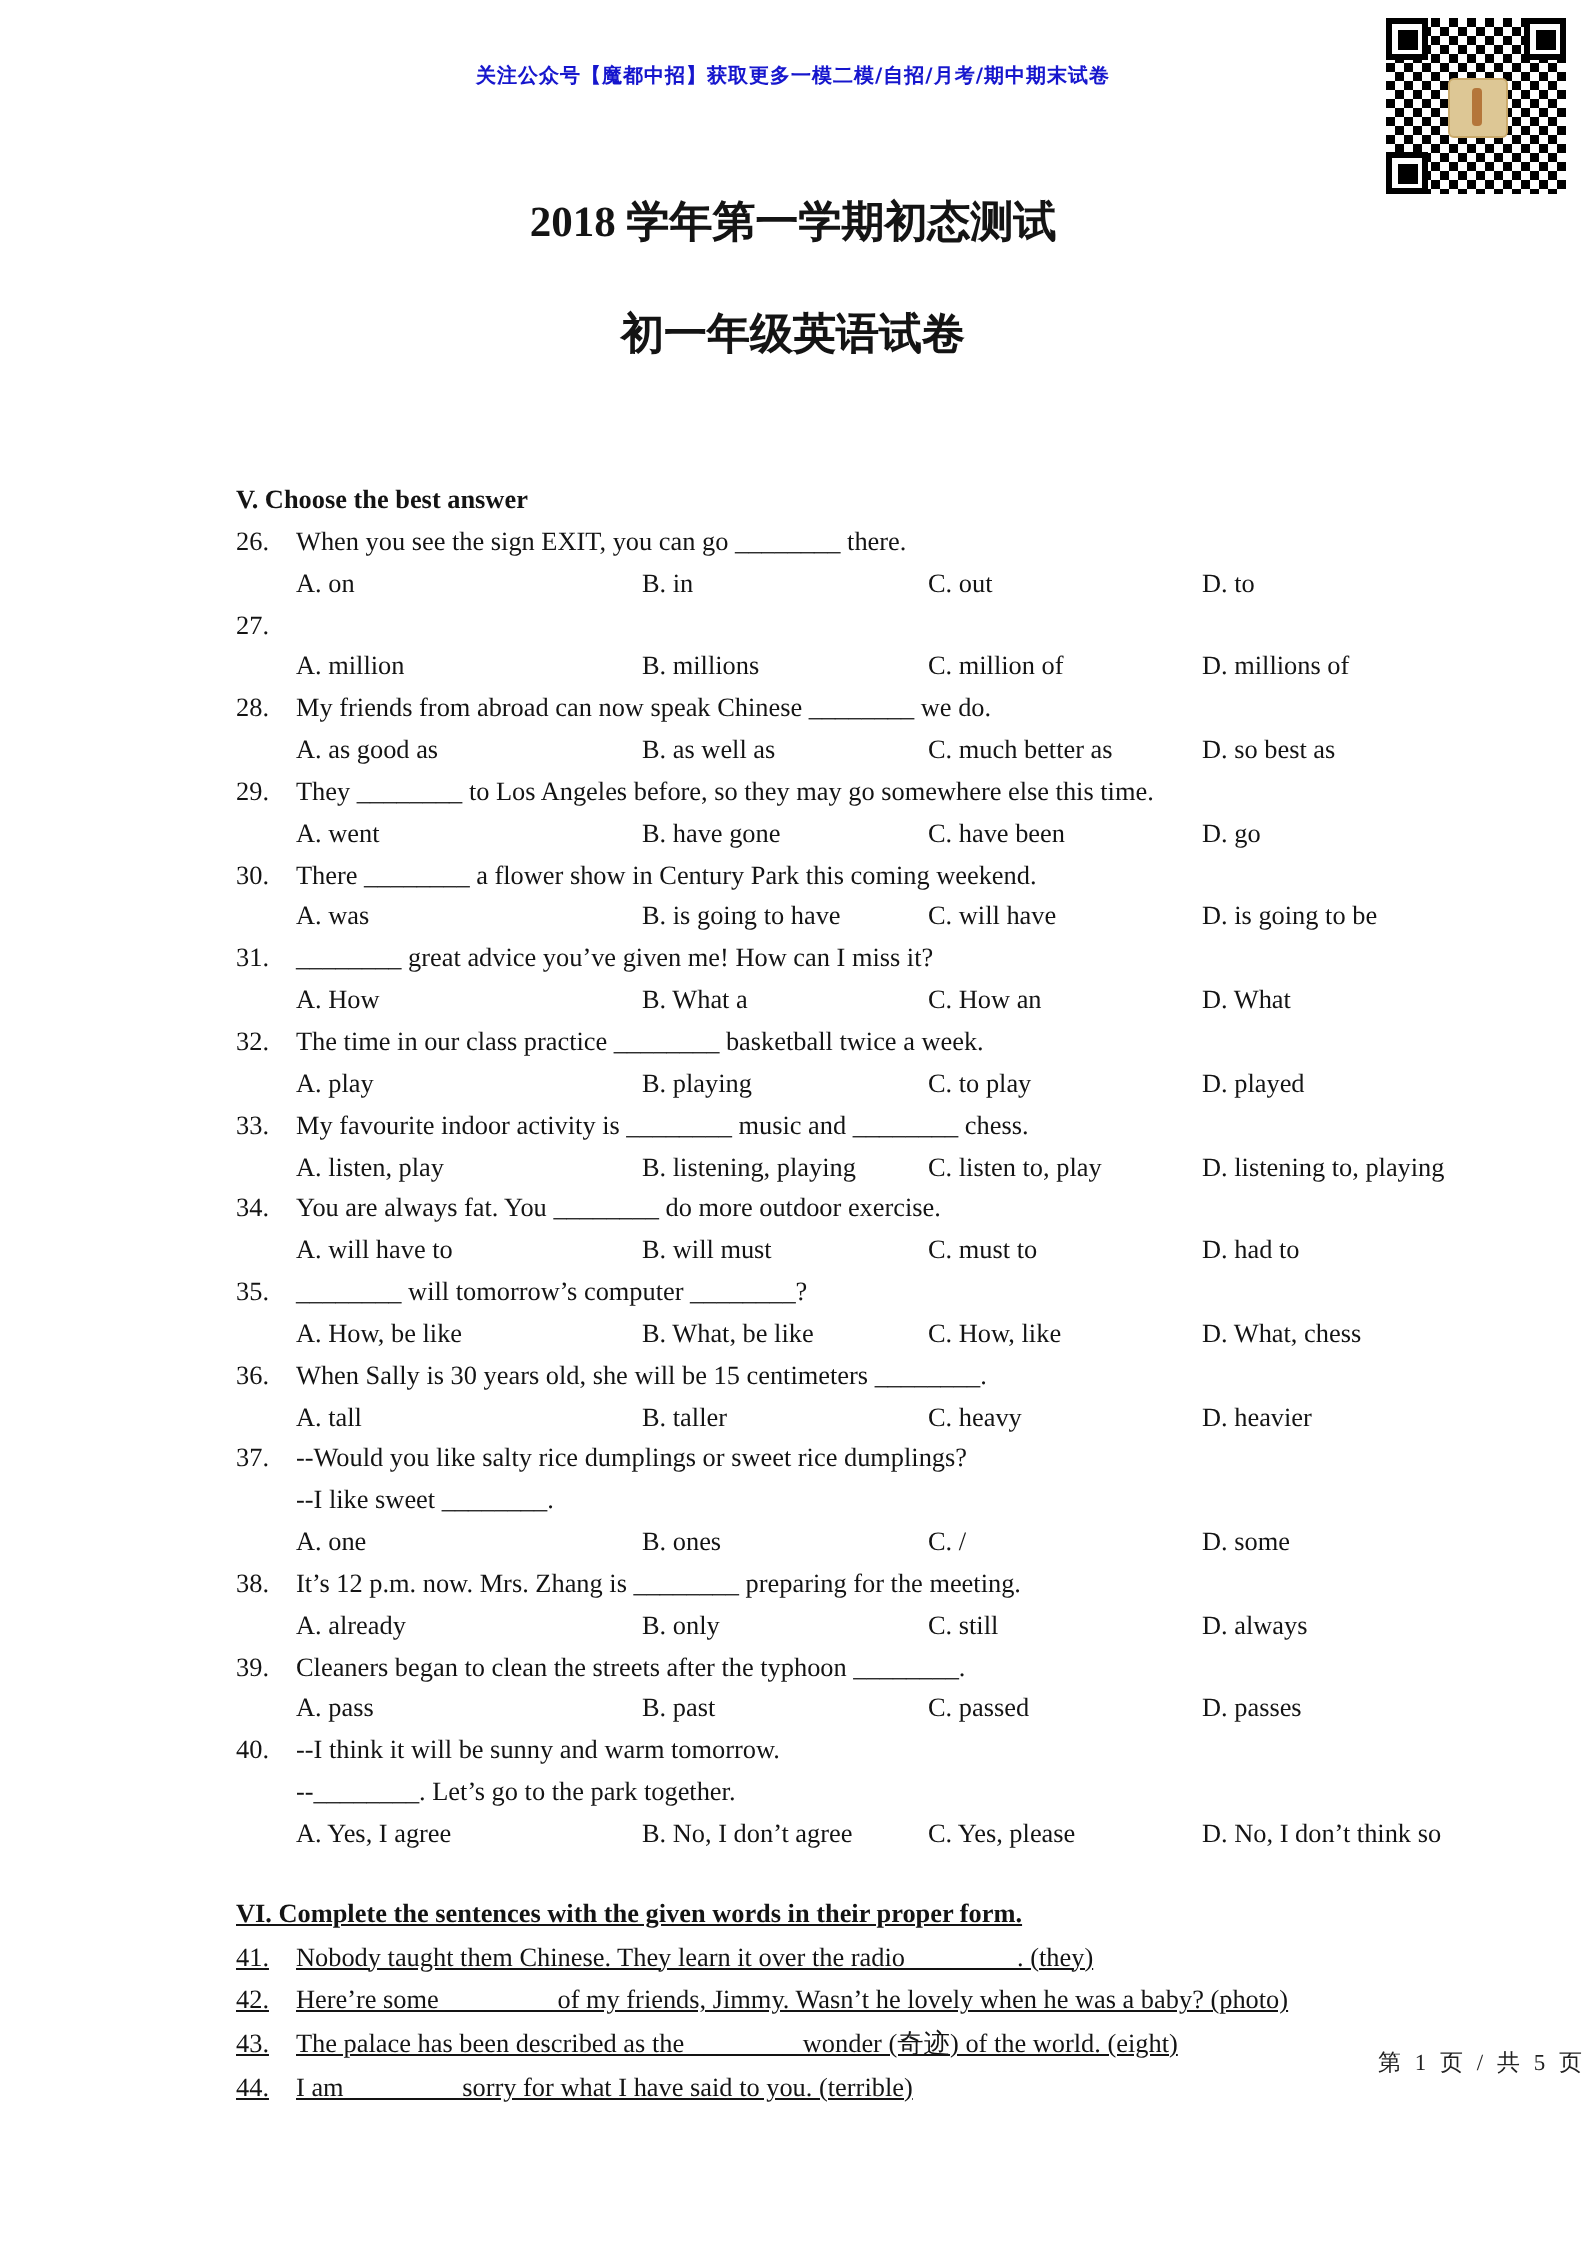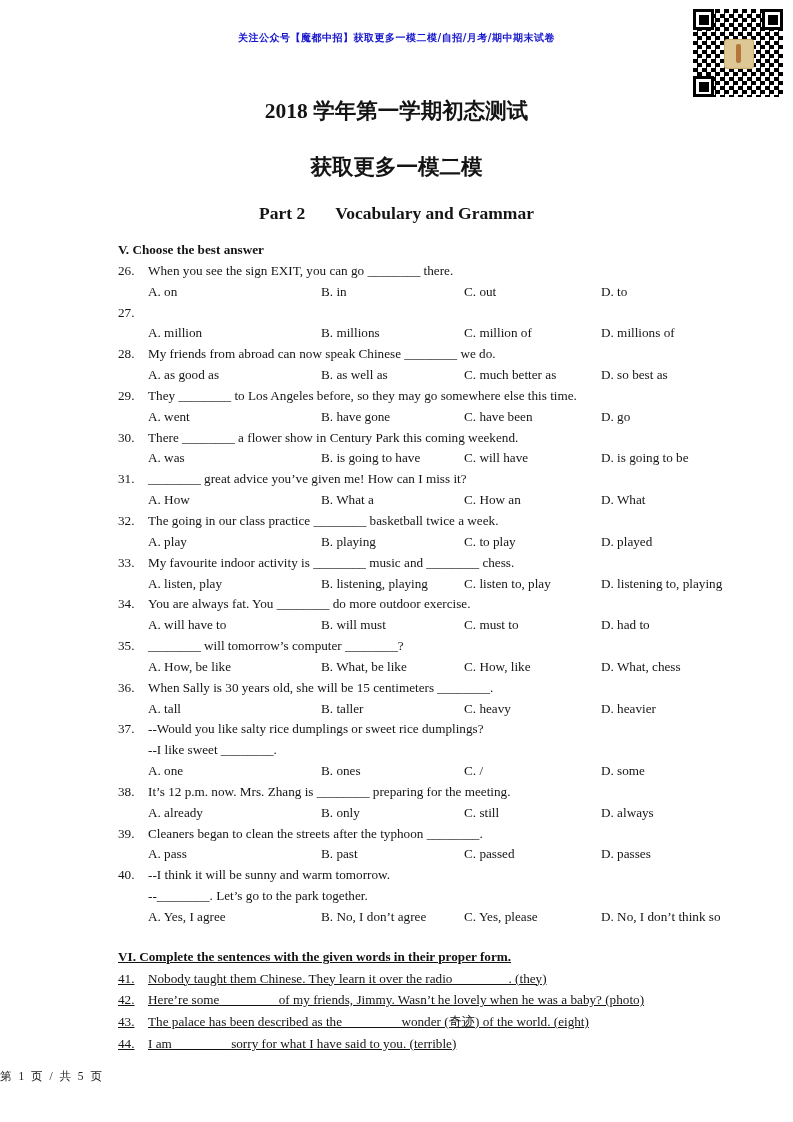--- a/index.html
+++ b/index.html
@@ -49,42 +49,39 @@
   .opts{display:flex;padding-left:30px;line-height:20.85px;white-space:nowrap;font-family:Liberation Serif, serif;}
   .opt{flex:none;}
   .opt:nth-child(1){width:137px;}
   .opt:nth-child(2){width:143px;margin-left:36px;}
   .opt:nth-child(3){width:137px;}
   .sec6{margin-top:18px;text-decoration:underline;}
   .sec6 .sec-heading{line-height:21.7px;}
   .sec6 .qline{line-height:21.7px;}
   
   .footer{
-    position:absolute;top:1069px;left:0;width:100%;text-align:left;
+    position:absolute;top:1024px;left:0;width:100%;text-align:right;
     font-size:11.5px;letter-spacing:2px;color:#222;
   }
 </style>
 </head>
 <body>
 
 <div class="banner">关注公众号【魔都中招】获取更多一模二模/自招/月考/期中期末试卷</div>
 
 <div class="qr">
   <div class="finder f-tl"></div>
   <div class="finder f-tr"></div>
   <div class="finder f-bl"></div>
   <div class="logo"></div>
 </div>
 
 <div class="titleblock">
   <div class="title">2018 学年第一学期初态测试</div>
-  <div class="subtitle">获取更多一模二模</div>
-  <div class="part">
-    <span>Part 2</span><span class="gap">Vocabulary and Grammar</span>
-  </div>
+  <div class="subtitle">初一年级英语试卷</div>
 </div>
 
 <div class="content">
 
   <div class="sec-heading">V. Choose the best answer</div>
 
   <div class="q">
     <div class="qline">
       <span class="qnum">26.</span>
       <span class="qstem">When you see the sign EXIT, you can go ________ there.</span>
@@ -157,21 +154,21 @@
       <span class="opt">A. How</span>
       <span class="opt">B. What a</span>
       <span class="opt">C. How an</span>
       <span class="opt">D. What</span>
     </div>
   </div>
 
   <div class="q">
     <div class="qline">
       <span class="qnum">32.</span>
-      <span class="qstem">The going in our class practice ________ basketball twice a week.</span>
+      <span class="qstem">The time in our class practice ________ basketball twice a week.</span>
     </div>
     <div class="opts">
       <span class="opt">A. play</span>
       <span class="opt">B. playing</span>
       <span class="opt">C. to play</span>
       <span class="opt">D. played</span>
     </div>
   </div>
 
   <div class="q">

